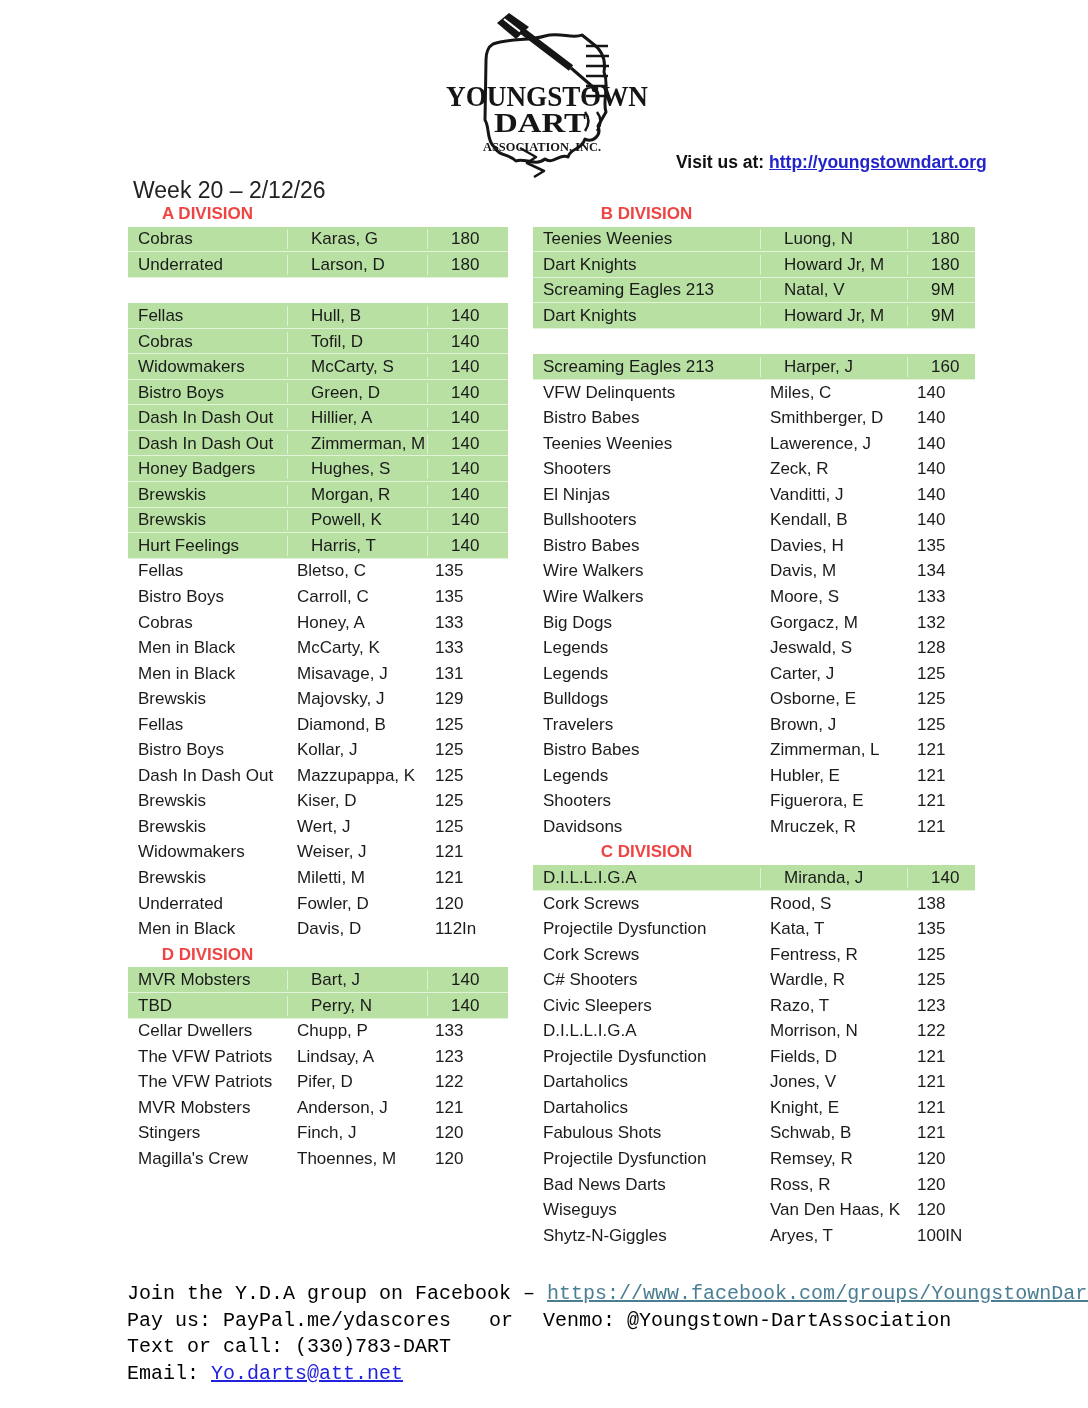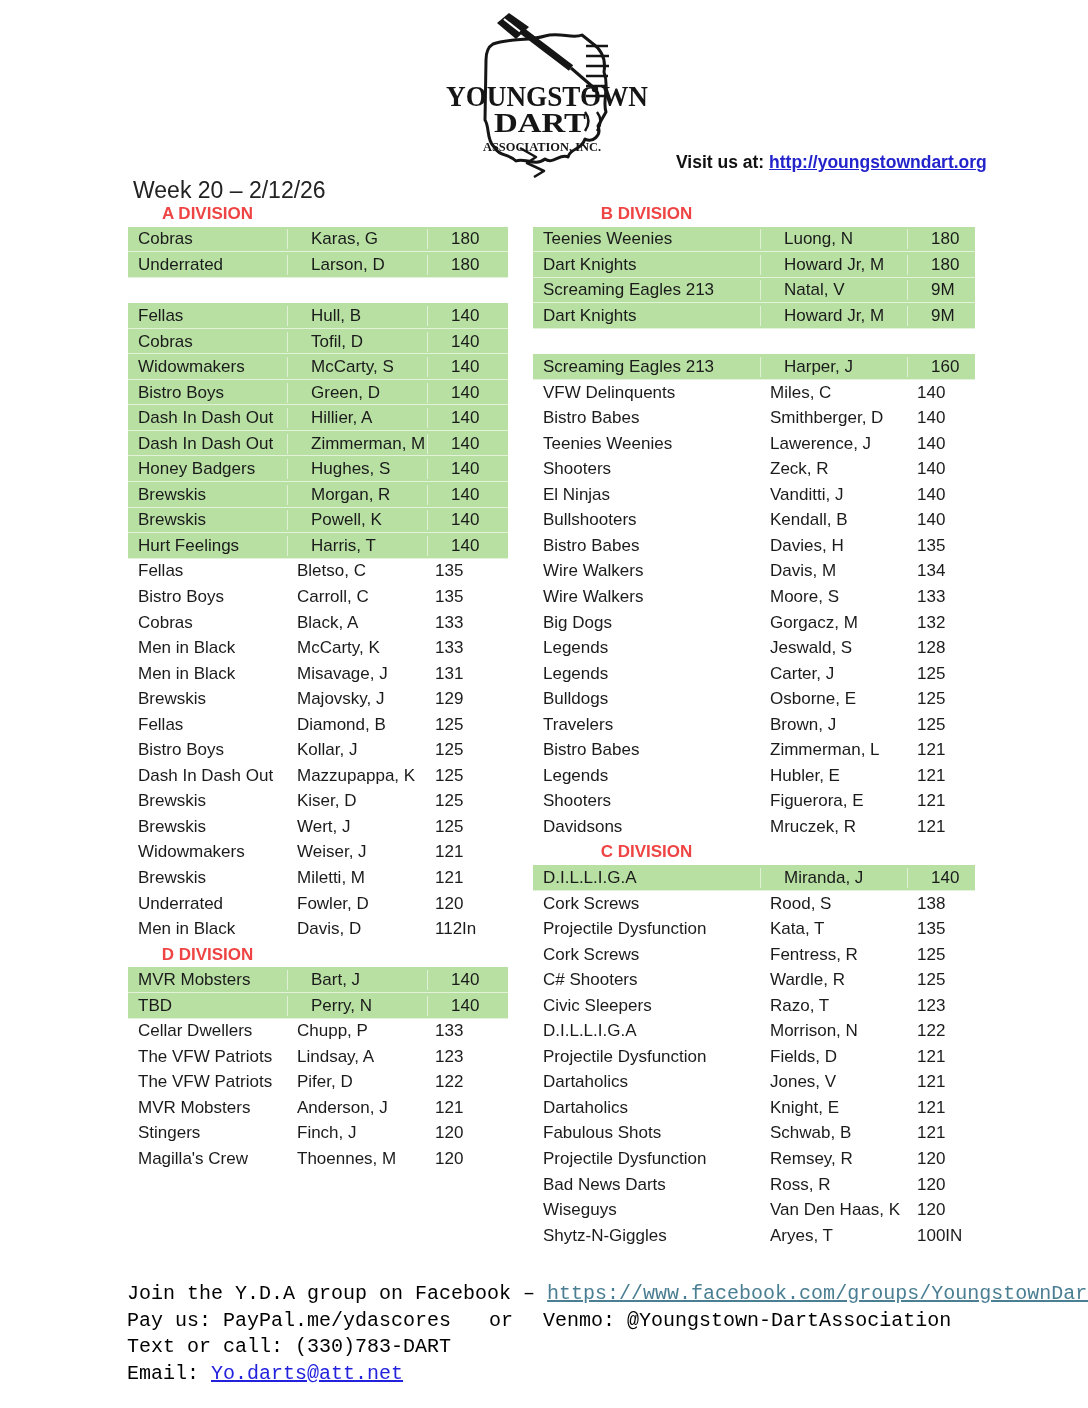--- a/index.html
+++ b/index.html
@@ -164,21 +164,21 @@
       </div>
       <div class="row">
 
         <span class="c team">Bistro Boys</span>
         <span class="c player">Carroll, C</span>
         <span class="c score">135</span>
       </div>
       <div class="row">
 
         <span class="c team">Cobras</span>
-        <span class="c player">Black, A</span>
+        <span class="c player">Honey, A</span>
         <span class="c score">133</span>
       </div>
       <div class="row">
 
         <span class="c team">Men in Black</span>
         <span class="c player">McCarty, K</span>
         <span class="c score">133</span>
       </div>
       <div class="row">
 

